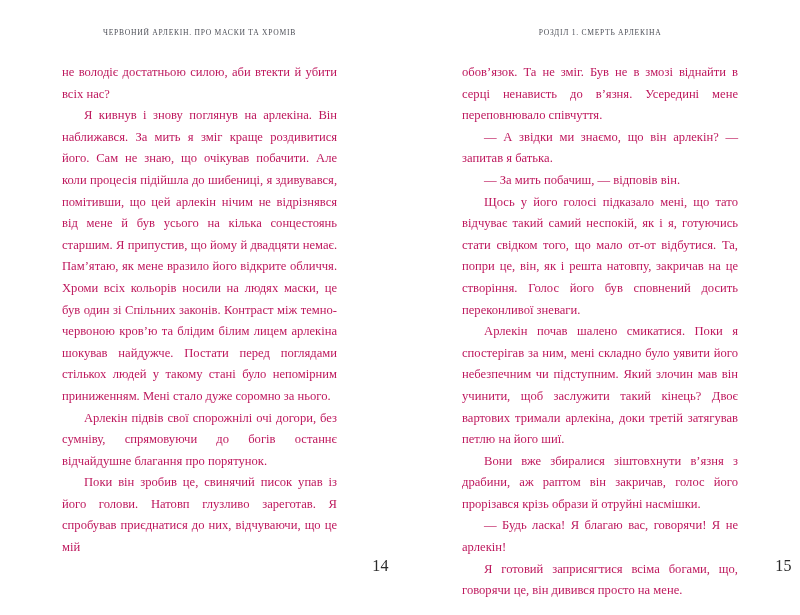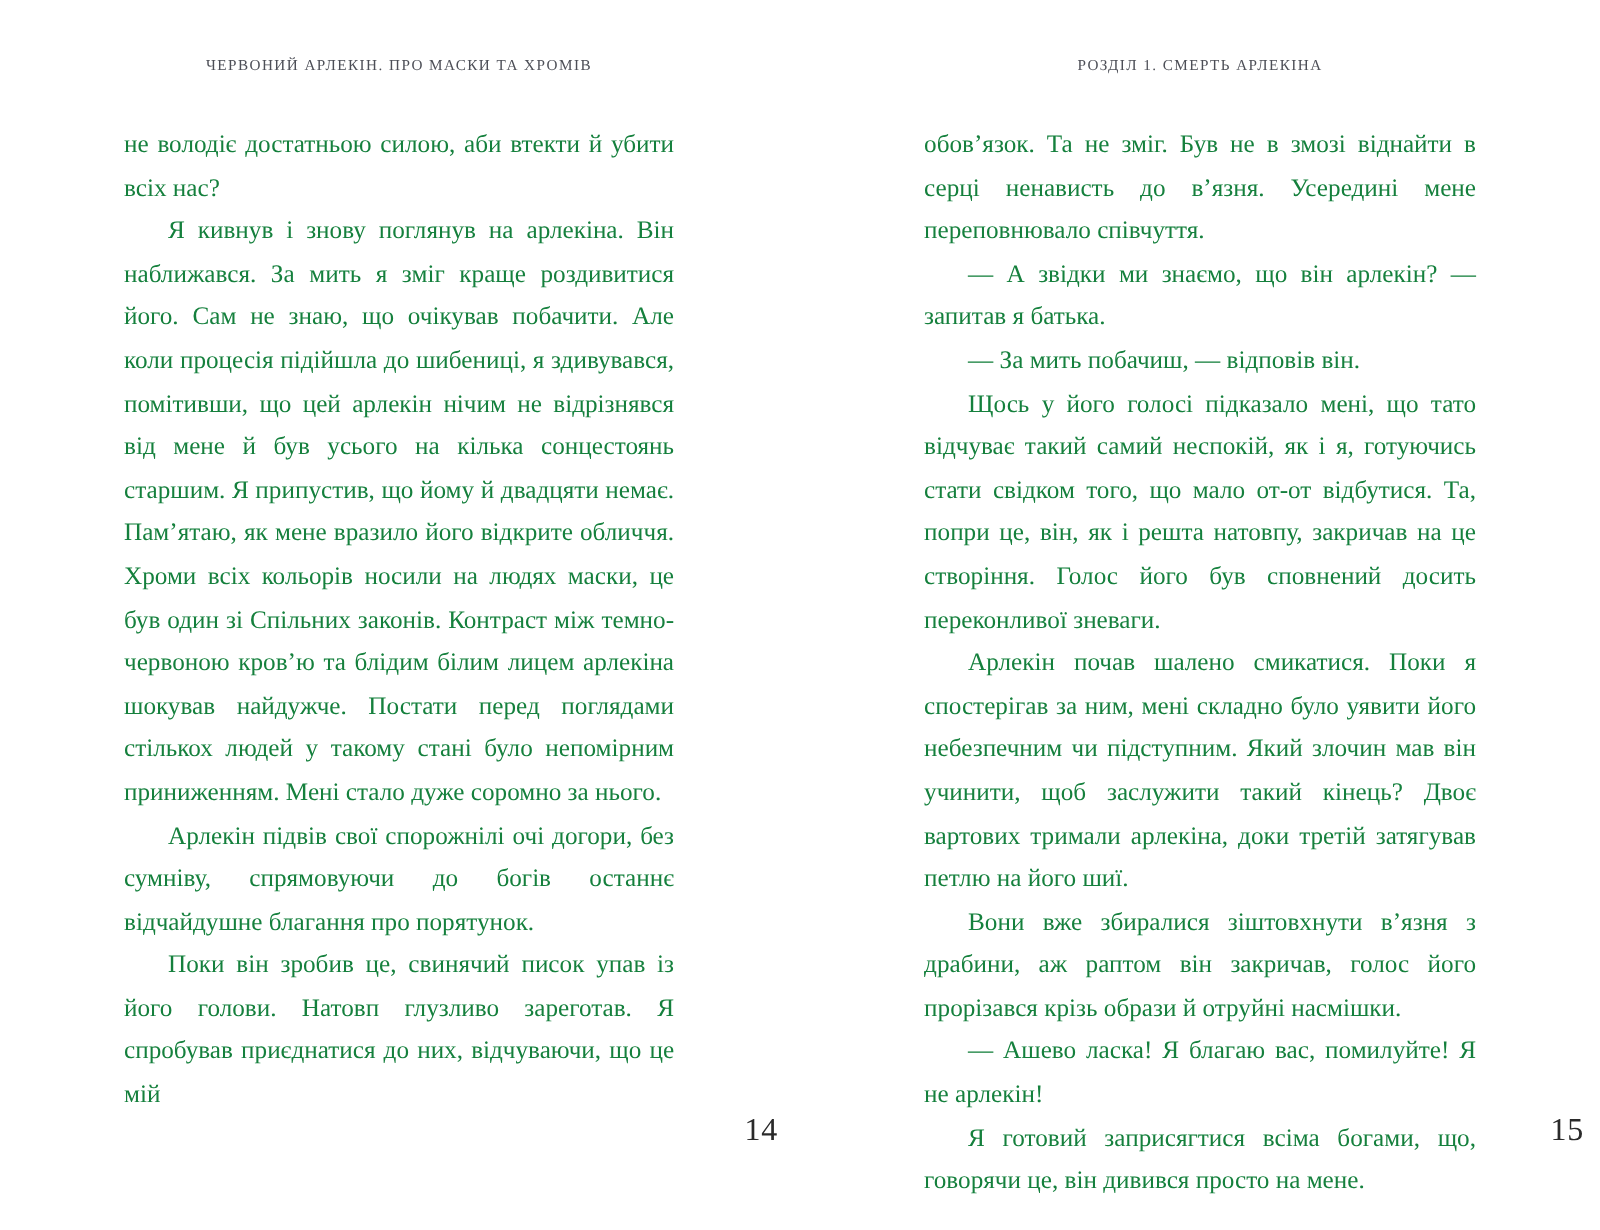--- a/index.html
+++ b/index.html
@@ -46,21 +46,21 @@
     height: 12px;
     white-space: nowrap;
   }
   .body-text {
     margin-top: 22px;
     font-size: 12.6px;
     line-height: 21.6px;
     text-align: justify;
     text-justify: inter-word;
     hyphens: manual;
-    color: #15803d;
+    color: #be185d;
   }
   .body-text p {
     margin: 0;
     text-indent: 22px;
   }
   .body-text p.no-indent {
     text-indent: 0;
   }
   .folio {
     position: absolute;
@@ -93,19 +93,19 @@
 
   <div class="page page-right">
     <div class="running-head">РОЗДІЛ 1. СМЕРТЬ АРЛЕКІНА</div>
     <div class="body-text">
       <p class="no-indent">обов’язок. Та не зміг. Був не в змозі віднайти в серці ненависть до в’язня. Усередині мене переповнювало співчуття.</p>
       <p>— А звідки ми знаємо, що він арлекін? — запитав я батька.</p>
       <p>— За мить побачиш, — відповів він.</p>
       <p>Щось у його голосі підказало мені, що тато відчуває такий самий неспокій, як і я, готуючись стати свідком того, що мало от-от відбутися. Та, попри це, він, як і решта натовпу, закричав на це створіння. Голос його був сповнений досить переконливої зневаги.</p>
       <p>Арлекін почав шалено смикатися. Поки я спостерігав за ним, мені складно було уявити його небезпечним чи підступним. Який злочин мав він учинити, щоб заслужити такий кінець? Двоє вартових тримали арлекіна, доки третій затягував петлю на його шиї.</p>
       <p>Вони вже збиралися зіштовхнути в’язня з драбини, аж раптом він закричав, голос його прорізався крізь образи й отруйні насмішки.</p>
-      <p>— Ашево ласка! Я благаю вас, помилуйте! Я не арлекін!</p>
+      <p>— Будь ласка! Я благаю вас, говорячи! Я не арлекін!</p>
       <p>Я готовий заприсягтися всіма богами, що, говорячи це, він дивився просто на мене.</p>
     </div>
     <div class="folio">15</div>
   </div>
 
 </div>
 
 </body></html>

